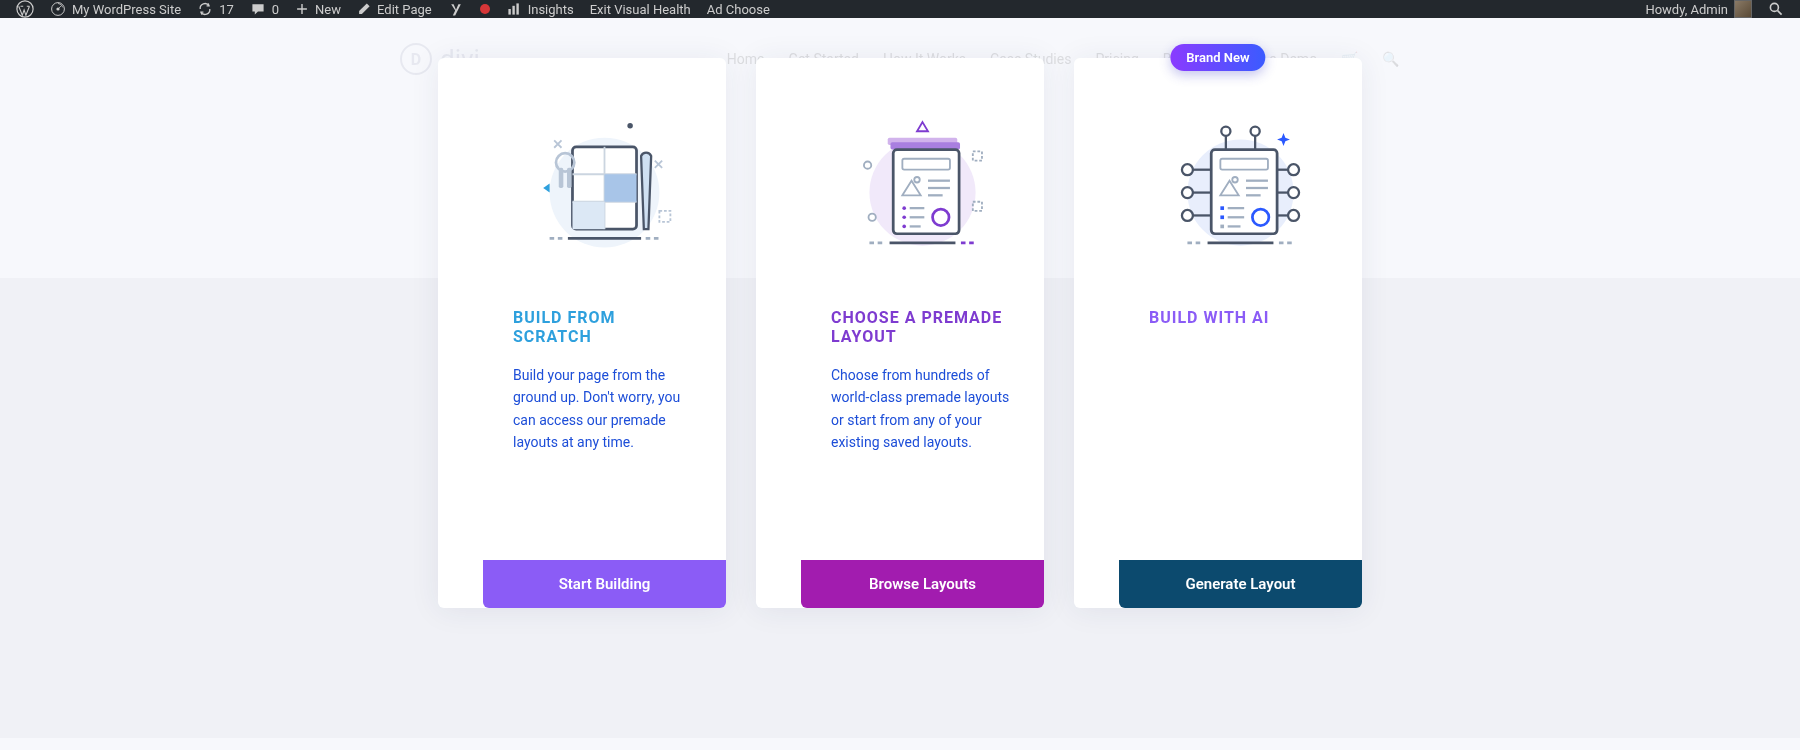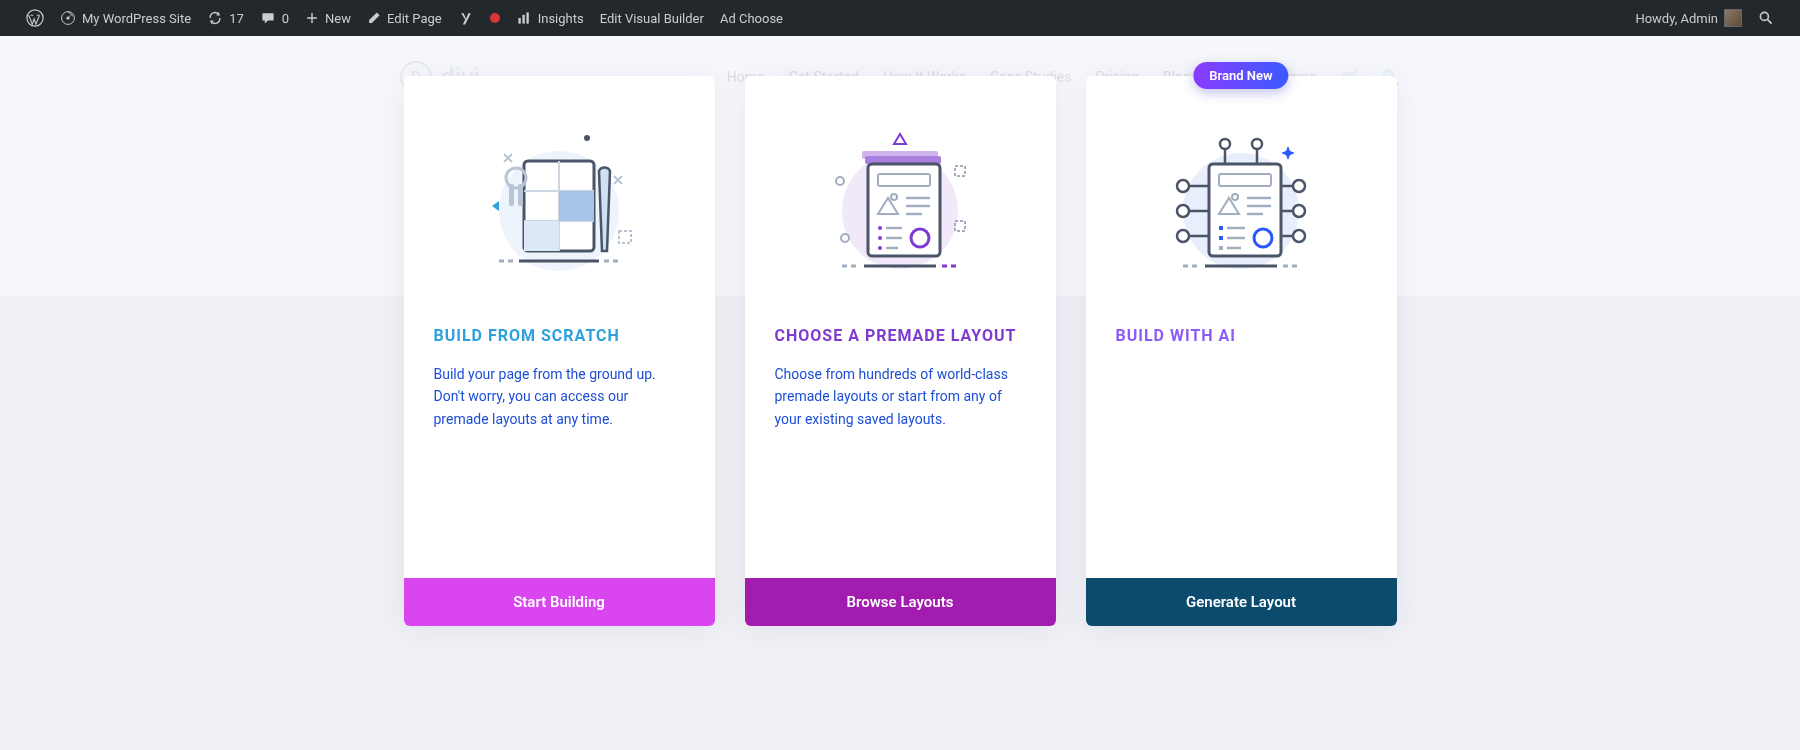--- a/index.html
+++ b/index.html
@@ -1,47 +1,47 @@
 <!DOCTYPE html>
 <html><head>
 <meta charset="utf-8">
 <style>
 * { margin: 0; padding: 0; box-sizing: border-box; }
 body { font-family: -apple-system, BlinkMacSystemFont, "Segoe UI", Roboto, Helvetica, Arial, sans-serif; background: #f7f8fc; overflow-x: hidden; }
 
 
-.admin-bar { background: #23282d; color: #ccc; height: 36px; display: flex; align-items: center; justify-content: space-between; font-size: 13px; padding: 0 18px; }
+.admin-bar { background: #23282d; color: #ccc; height: 18px; display: flex; align-items: center; justify-content: space-between; font-size: 13px; padding: 0 8px; }
 .admin-left, .admin-right { display: flex; align-items: center; gap: 0; }
 .admin-item { display: flex; align-items: center; gap: 6px; padding: 0 8px; height: 32px; cursor: pointer; color: #ccc; }
 .admin-icon { display: inline-flex; align-items: center; justify-content: center; }
 .red-dot { width: 10px; height: 10px; background: #d63638; border-radius: 50%; display: inline-block; }
 .avatar { width: 18px; height: 18px; background: linear-gradient(135deg,#8a7a66,#5a4a36); border: 1px solid #666; }
 
 
 .page { position: relative; min-height: 720px; padding-top: 40px; }
 .bg-split { position: absolute; left: 0; right: 0; top: 260px; bottom: 0; background: #f0f1f6; z-index: 0; }
 
 
 .faint-nav { position: absolute; top: 25px; left: 50%; transform: translateX(-50%); width: 1000px; display: flex; align-items: center; justify-content: space-between; opacity: 0.18; z-index: 0; }
 .faint-logo { display: flex; align-items: center; gap: 8px; color: #a0a6bb; font-size: 26px; font-weight: 400; }
 .faint-logo-circle { width: 32px; height: 32px; border: 2px solid #a0a6bb; border-radius: 50%; display:flex; align-items:center; justify-content:center; font-weight:700; font-size:16px; }
 .faint-links { display: flex; gap: 24px; color: #666; font-size: 14px; align-items:center; }
 
 
 .cards { position: relative; z-index: 1; display: flex; gap: 30px; justify-content: center; max-width: 1060px; margin: 0 auto; padding: 0 20px; }
-.card { background: #fff; border-radius: 6px; box-shadow: 0 2px 30px rgba(40,50,90,0.08); width: 311px; display: flex; flex-direction: column; position: relative; min-height: 550px; }
+.card { background: #fff; border-radius: 6px; box-shadow: 0 2px 30px rgba(40,50,90,0.08); width: 288px; display: flex; flex-direction: column; position: relative; min-height: 550px; padding-left: 45px; }
 .card-body { padding: 40px 30px 20px; flex: 1; display: flex; flex-direction: column; }
 .card-illus { height: 180px; display: flex; align-items: center; justify-content: center; margin-bottom: 30px; }
 .card-title { font-size: 16px; font-weight: 700; letter-spacing: 1px; margin-bottom: 18px; }
 .card-desc { font-size: 14px; color: #1d4ed8; line-height: 1.6; }
 .card-btn { height: 48px; display: flex; align-items: center; justify-content: center; color: #fff; font-weight: 600; font-size: 15px; cursor: pointer; border-bottom-left-radius: 6px; border-bottom-right-radius: 6px; }
 .title-blue { color: #2ea0dd; }
 .title-purple { color: #7e3bd0; }
 .title-indigo { color: #8b5cf6; }
-.btn-blue { background: #d946ef; }
+.btn-blue { background: #8b5cf6; }
 .btn-purple { background: #a21caf; }
 .btn-indigo { background: #0c4a6e; }
 .badge { position: absolute; top: -14px; left: 50%; transform: translateX(-50%); background: linear-gradient(90deg,#8a3bff,#3b5bff); color: #fff; font-size: 13px; font-weight: 600; padding: 6px 16px; border-radius: 20px; box-shadow: 0 4px 12px rgba(60,60,200,0.3); }
 svg { display: block; }
 </style>
 </head>
 <body>
 
 <div class="admin-bar">
   <div class="admin-left">
@@ -111,21 +111,21 @@
       <span class="admin-icon">
         <svg width="16" height="16" viewBox="0 0 20 20" fill="#ccc">
             <rect x="3" y="10" width="3" height="7"></rect>
             <rect x="8" y="6" width="3" height="11"></rect>
             <rect x="13" y="3" width="3" height="14"></rect>
           </svg>
       </span>
       <span>Insights</span>
     </div>
     <div class="admin-item">
-      <span>Edit Visual Builder</span>
+      <span>Exit Visual Health</span>
     </div>
     <div class="admin-item">
       <span>Ad Choose</span>
     </div>
   </div>
   <div class="admin-right">
     <div class="admin-item">
       <span>Howdy, Admin</span>
       <span class="avatar"></span>
     </div>

